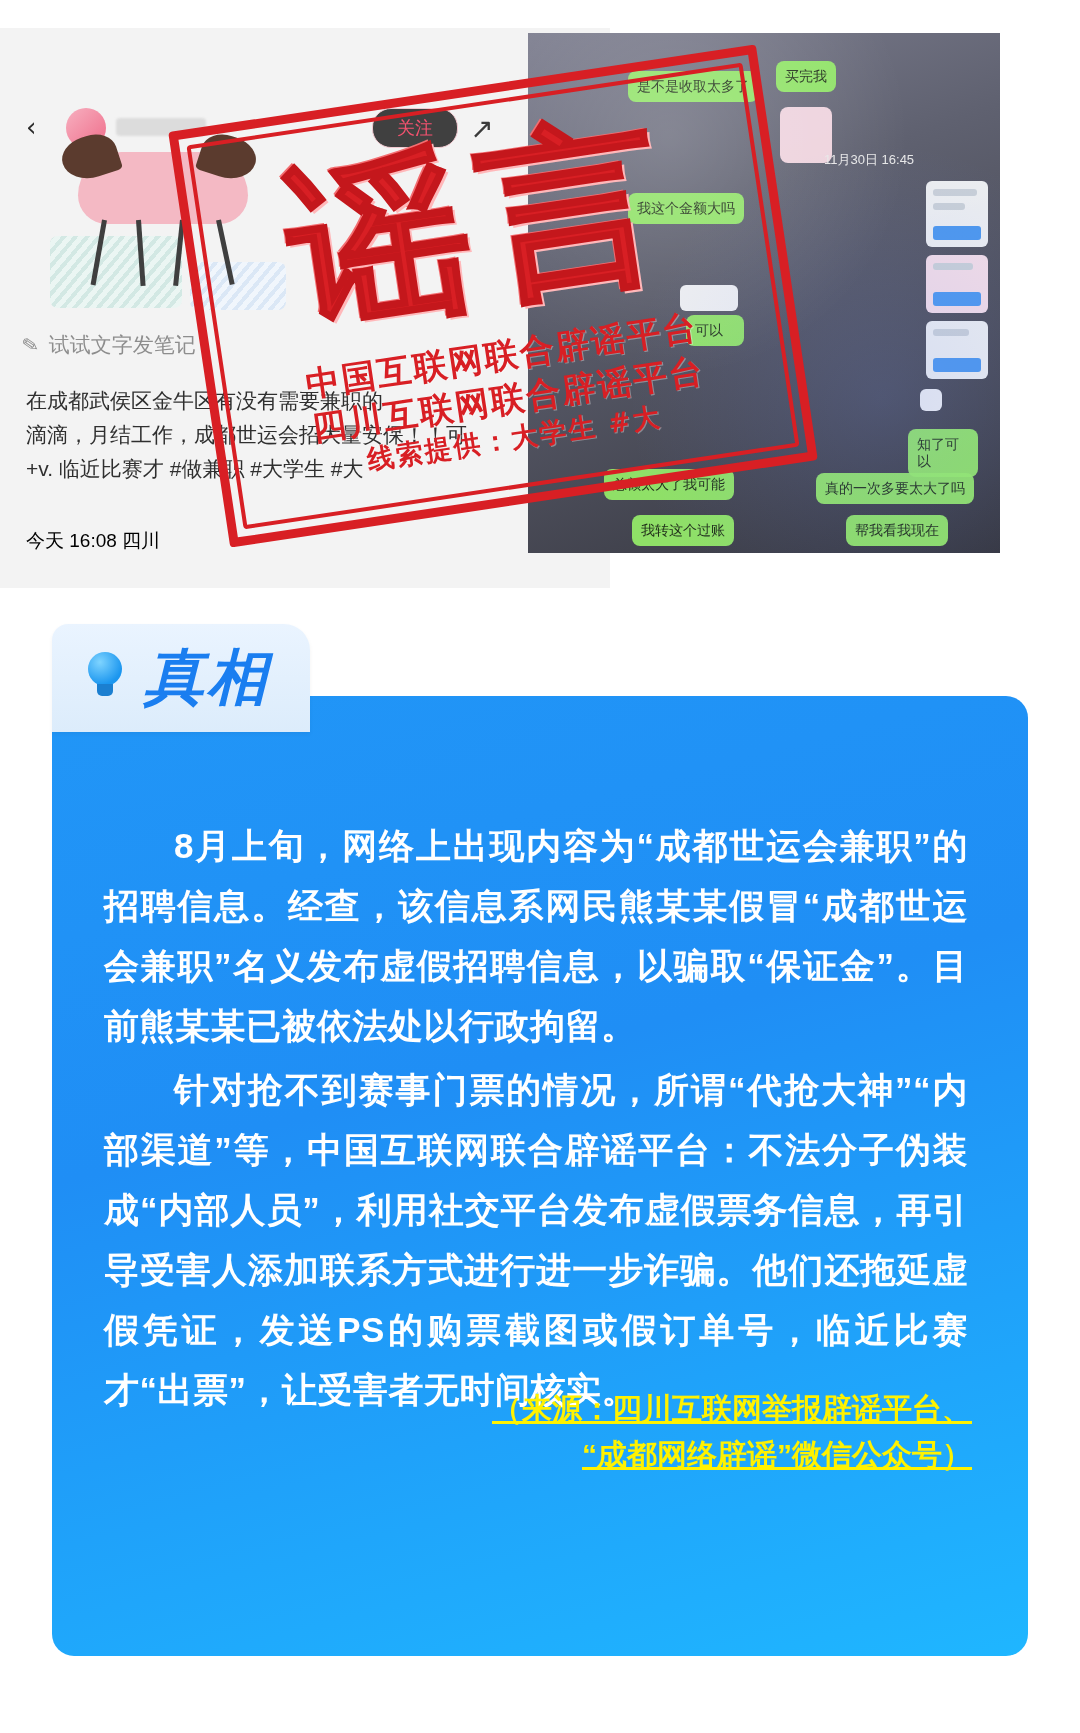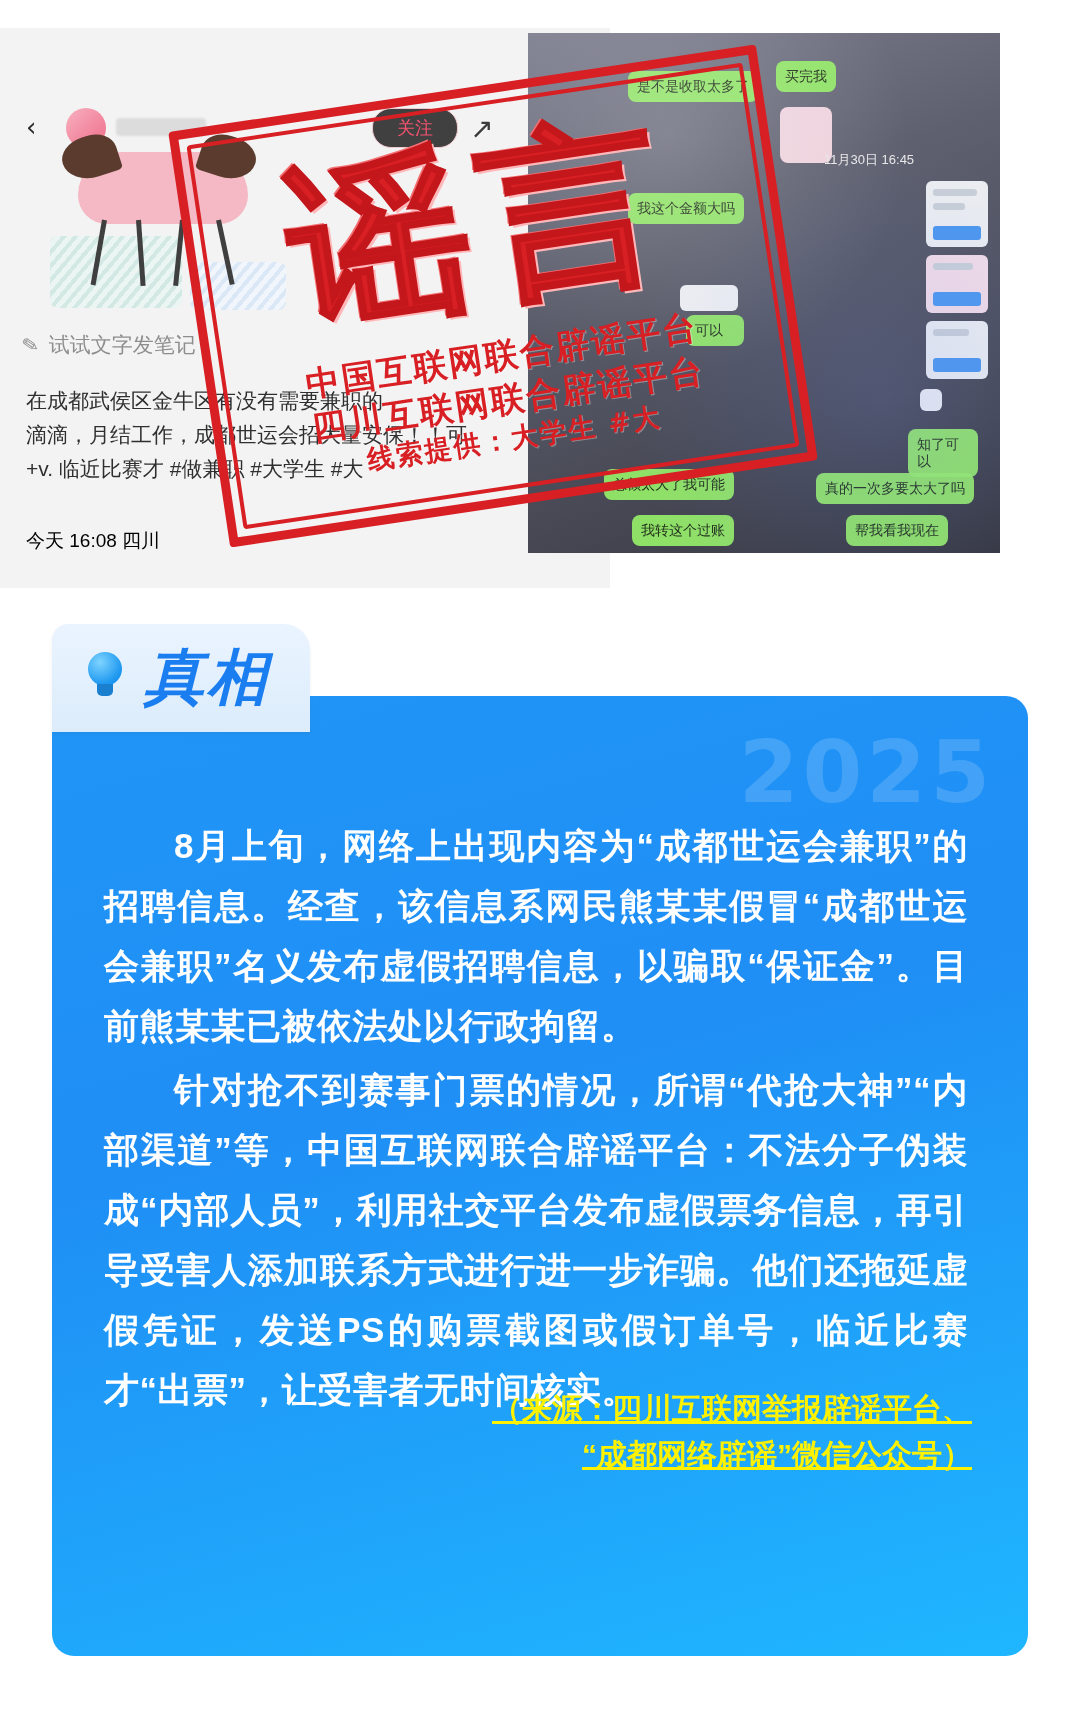--- a/index.html
+++ b/index.html
@@ -495,21 +495,20 @@
     <div class="stamp-word">谣言</div>
     <div class="stamp-line1">中国互联网联合辟谣平台</div>
     <div class="stamp-line2">四川互联网联合辟谣平台</div>
     <div class="stamp-line3">线索提供：大学生 #大</div>
   </div>
 </div>
 
 <div class="truth-wrap">
 
   <div class="truth-panel">
-    <div class="ghost-year">2025</div>
     <div class="truth-body">
       <p>8月上旬，网络上出现内容为“成都世运会兼职”的招聘信息。经查，该信息系网民熊某某假冒“成都世运会兼职”名义发布虚假招聘信息，以骗取“保证金”。目前熊某某已被依法处以行政拘留。</p>
       <p>针对抢不到赛事门票的情况，所谓“代抢大神”“内部渠道”等，中国互联网联合辟谣平台：不法分子伪装成“内部人员”，利用社交平台发布虚假票务信息，再引导受害人添加联系方式进行进一步诈骗。他们还拖延虚假凭证，发送PS的购票截图或假订单号，临近比赛才“出票”，让受害者无时间核实。</p>
     </div>
     <div class="source" style="white-space:pre-line;text-decoration:underline;">（来源：四川互联网举报辟谣平台、
 “成都网络辟谣”微信公众号）</div>
   </div>
 
   <div class="truth-tab">
     <div class="bulb-icon">

